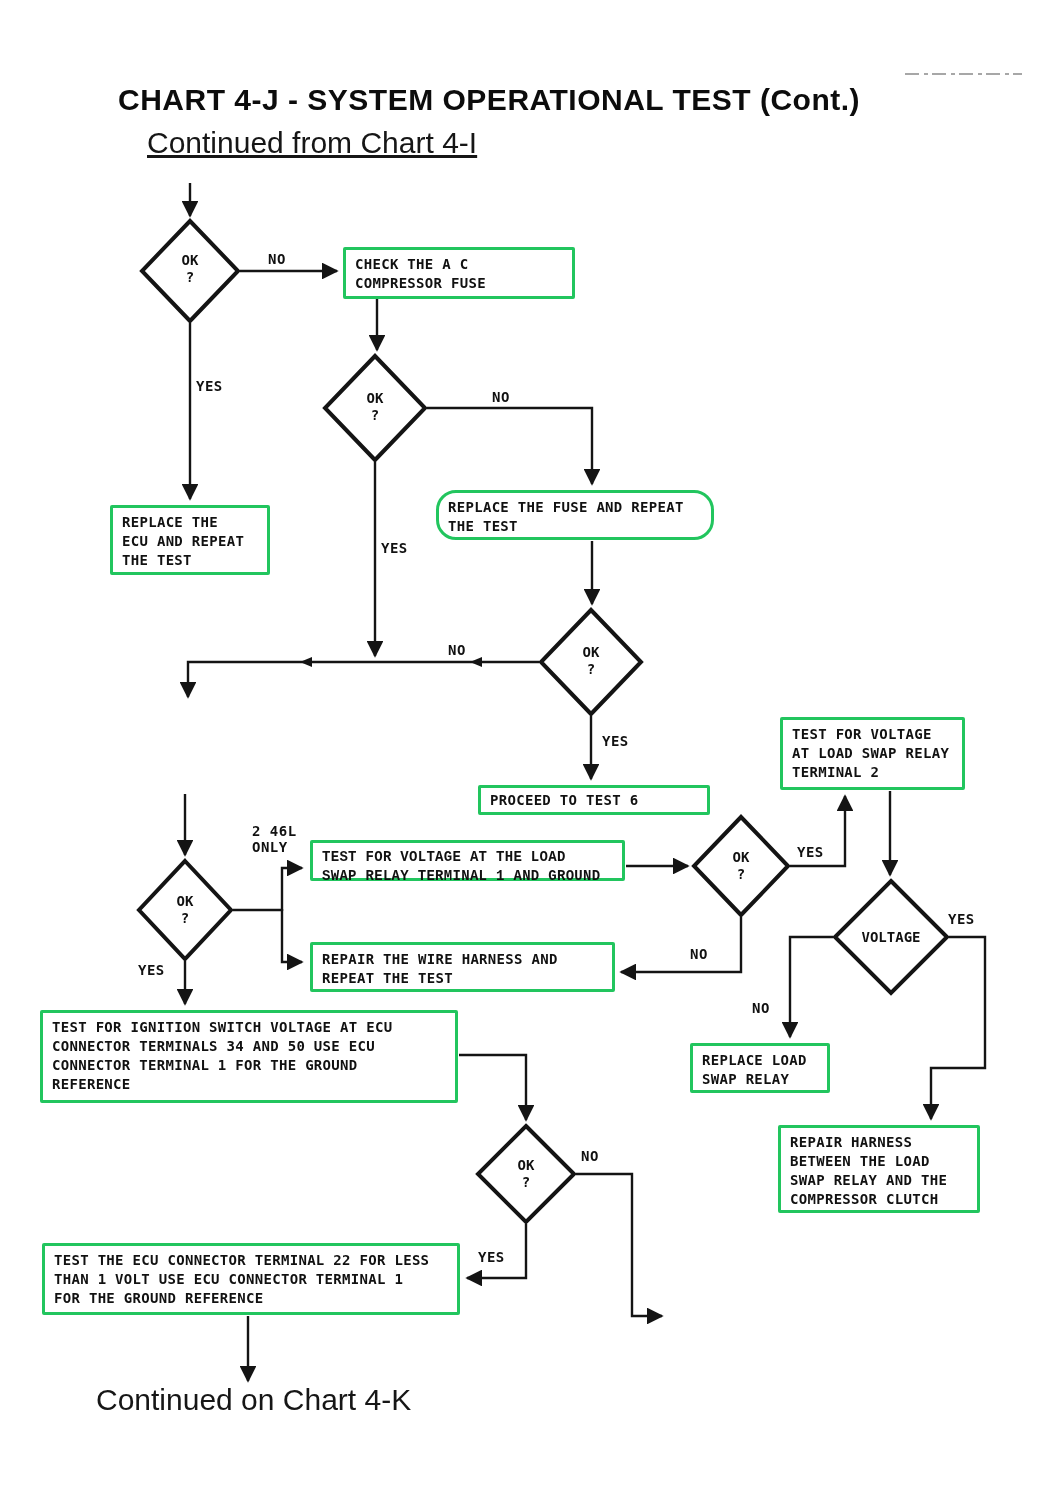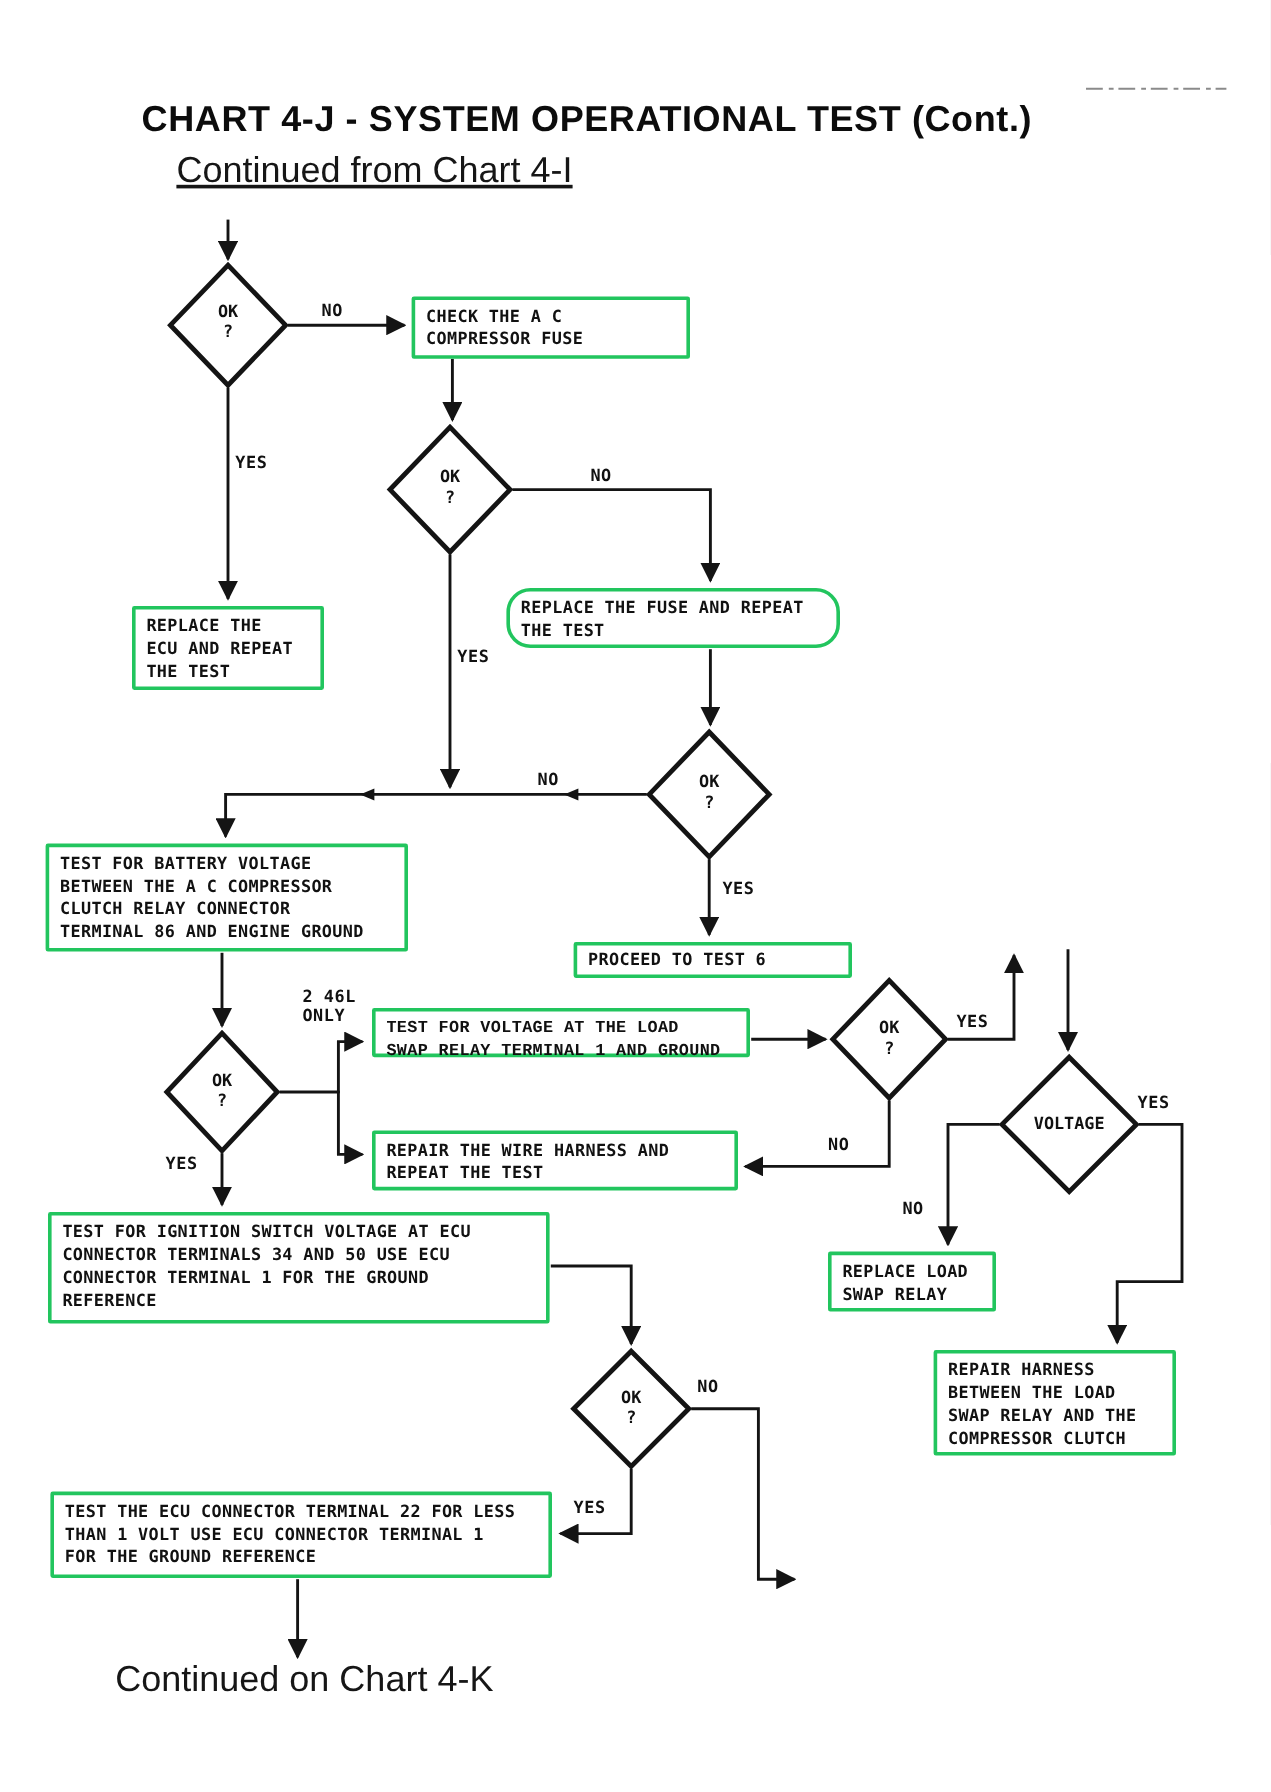--- a/index.html
+++ b/index.html
@@ -97,27 +97,26 @@
 
   <div class="title">CHART 4-J  -  SYSTEM OPERATIONAL TEST (Cont.)</div>
   <div class="caption" style="left:147px;top:126px;text-decoration:underline;">Continued from Chart 4-I</div>
   <div class="caption" style="left:96px;top:1383px;">Continued on Chart 4-K</div>
 
   <div class="box" style="left:343px;top:247px;width:232px;height:52px;">CHECK THE A C
 COMPRESSOR FUSE</div>
   <div class="box" style="left:110px;top:505px;width:160px;height:70px;">REPLACE THE
 ECU AND REPEAT
 THE TEST</div>
-  <div class="box" style="left:422px;top:490px;width:278px;height:50px;border-radius:20px;">REPLACE THE FUSE AND REPEAT
+  <div class="box" style="left:436px;top:490px;width:278px;height:50px;border-radius:20px;">REPLACE THE FUSE AND REPEAT
 THE TEST</div>
-  <div class="box" style="left:38px;top:703px;width:302px;height:90px;">TEST FOR BATTERY VOLTAGE
-BETWEEN THE A C COMPRESSOR
-CLUTCH RELAY CONNECTOR
-TERMINAL 86 AND ENGINE GROUND</div>
   <div class="box" style="left:478px;top:785px;width:232px;height:30px;padding-top:3px;">PROCEED TO TEST 6</div>
+  <div class="box" style="left:780px;top:717px;width:185px;height:73px;">TEST FOR VOLTAGE
+AT LOAD SWAP RELAY
+TERMINAL 2</div>
   <div class="box" style="left:310px;top:840px;width:315px;height:41px;font-family:Liberation Mono, monospace;">TEST FOR VOLTAGE AT THE LOAD
 SWAP RELAY TERMINAL 1 AND GROUND</div>
   <div class="box" style="left:310px;top:942px;width:305px;height:50px;">REPAIR THE WIRE HARNESS AND
 REPEAT THE TEST</div>
   <div class="box" style="left:40px;top:1010px;width:418px;height:93px;">TEST FOR IGNITION SWITCH VOLTAGE AT ECU
 CONNECTOR TERMINALS 34 AND 50  USE ECU
 CONNECTOR TERMINAL 1 FOR THE GROUND
 REFERENCE</div>
   <div class="box" style="left:690px;top:1043px;width:140px;height:50px;">REPLACE LOAD
 SWAP RELAY</div>

